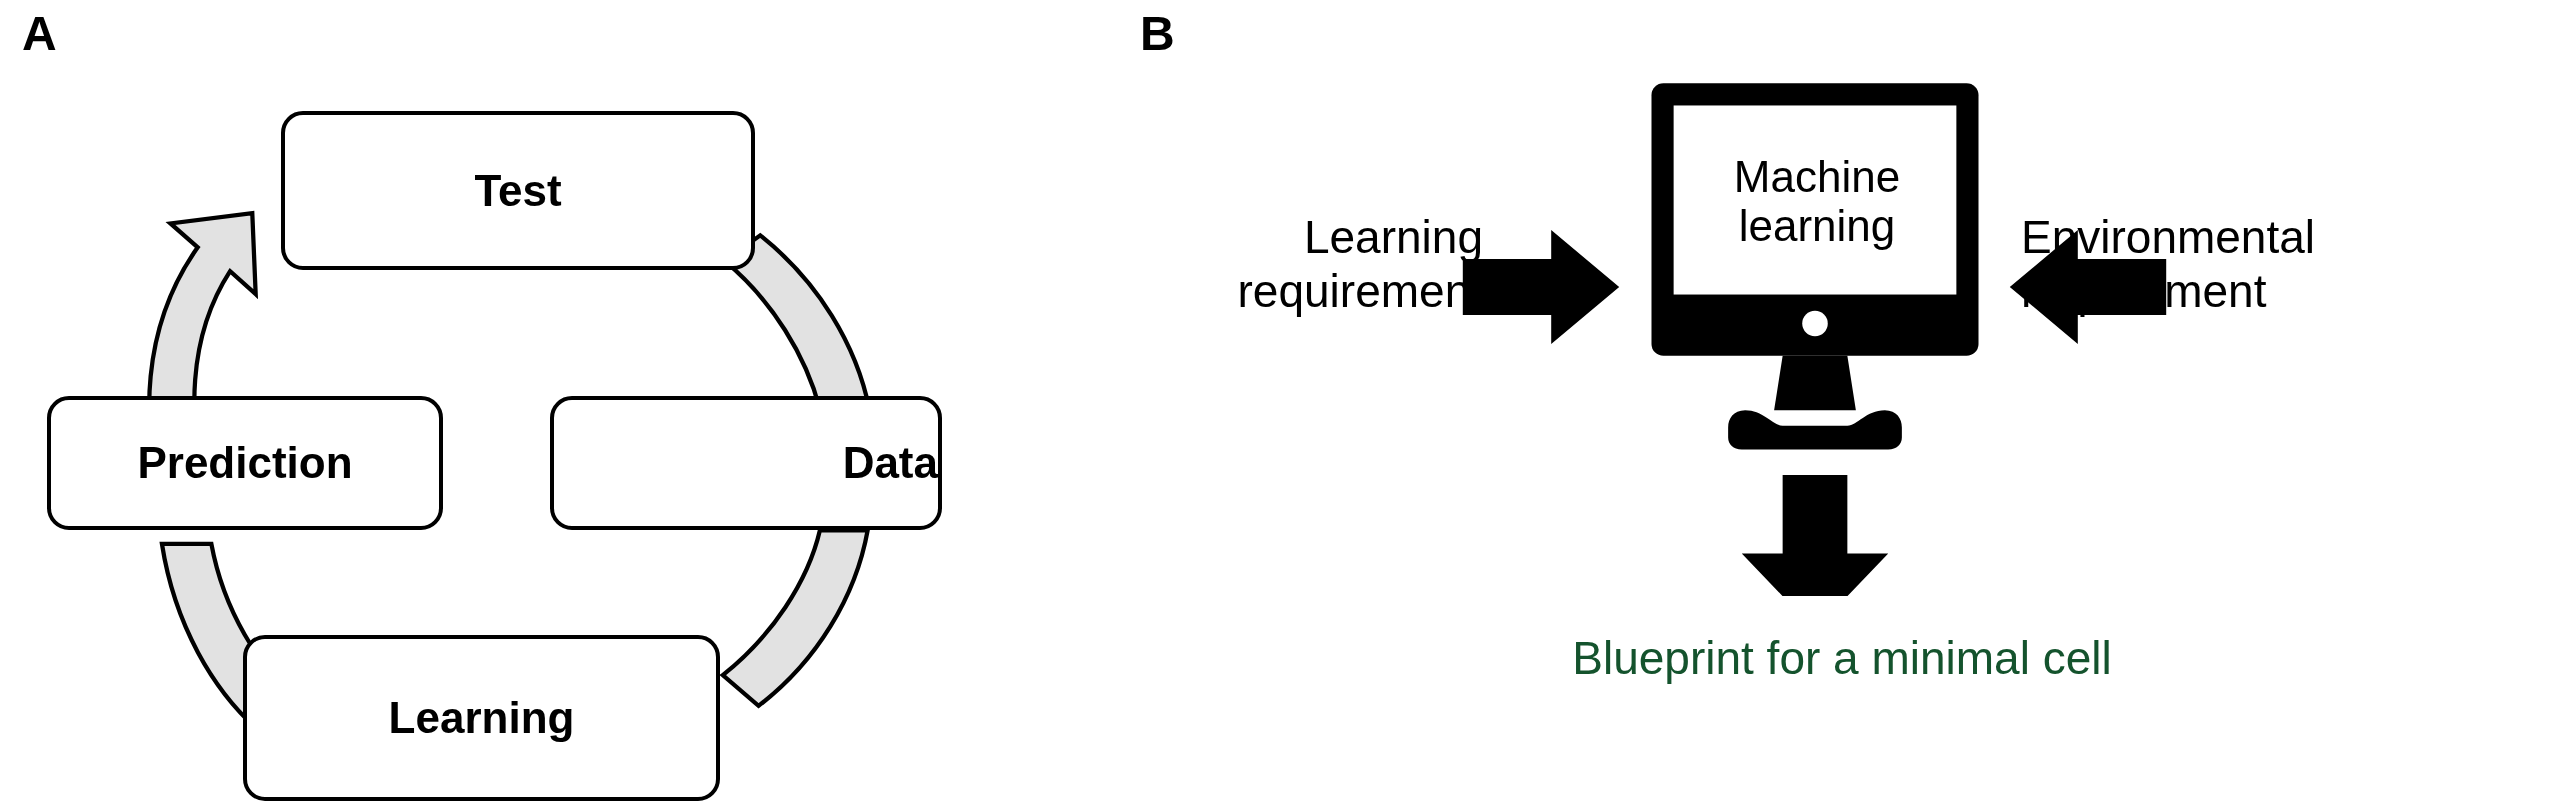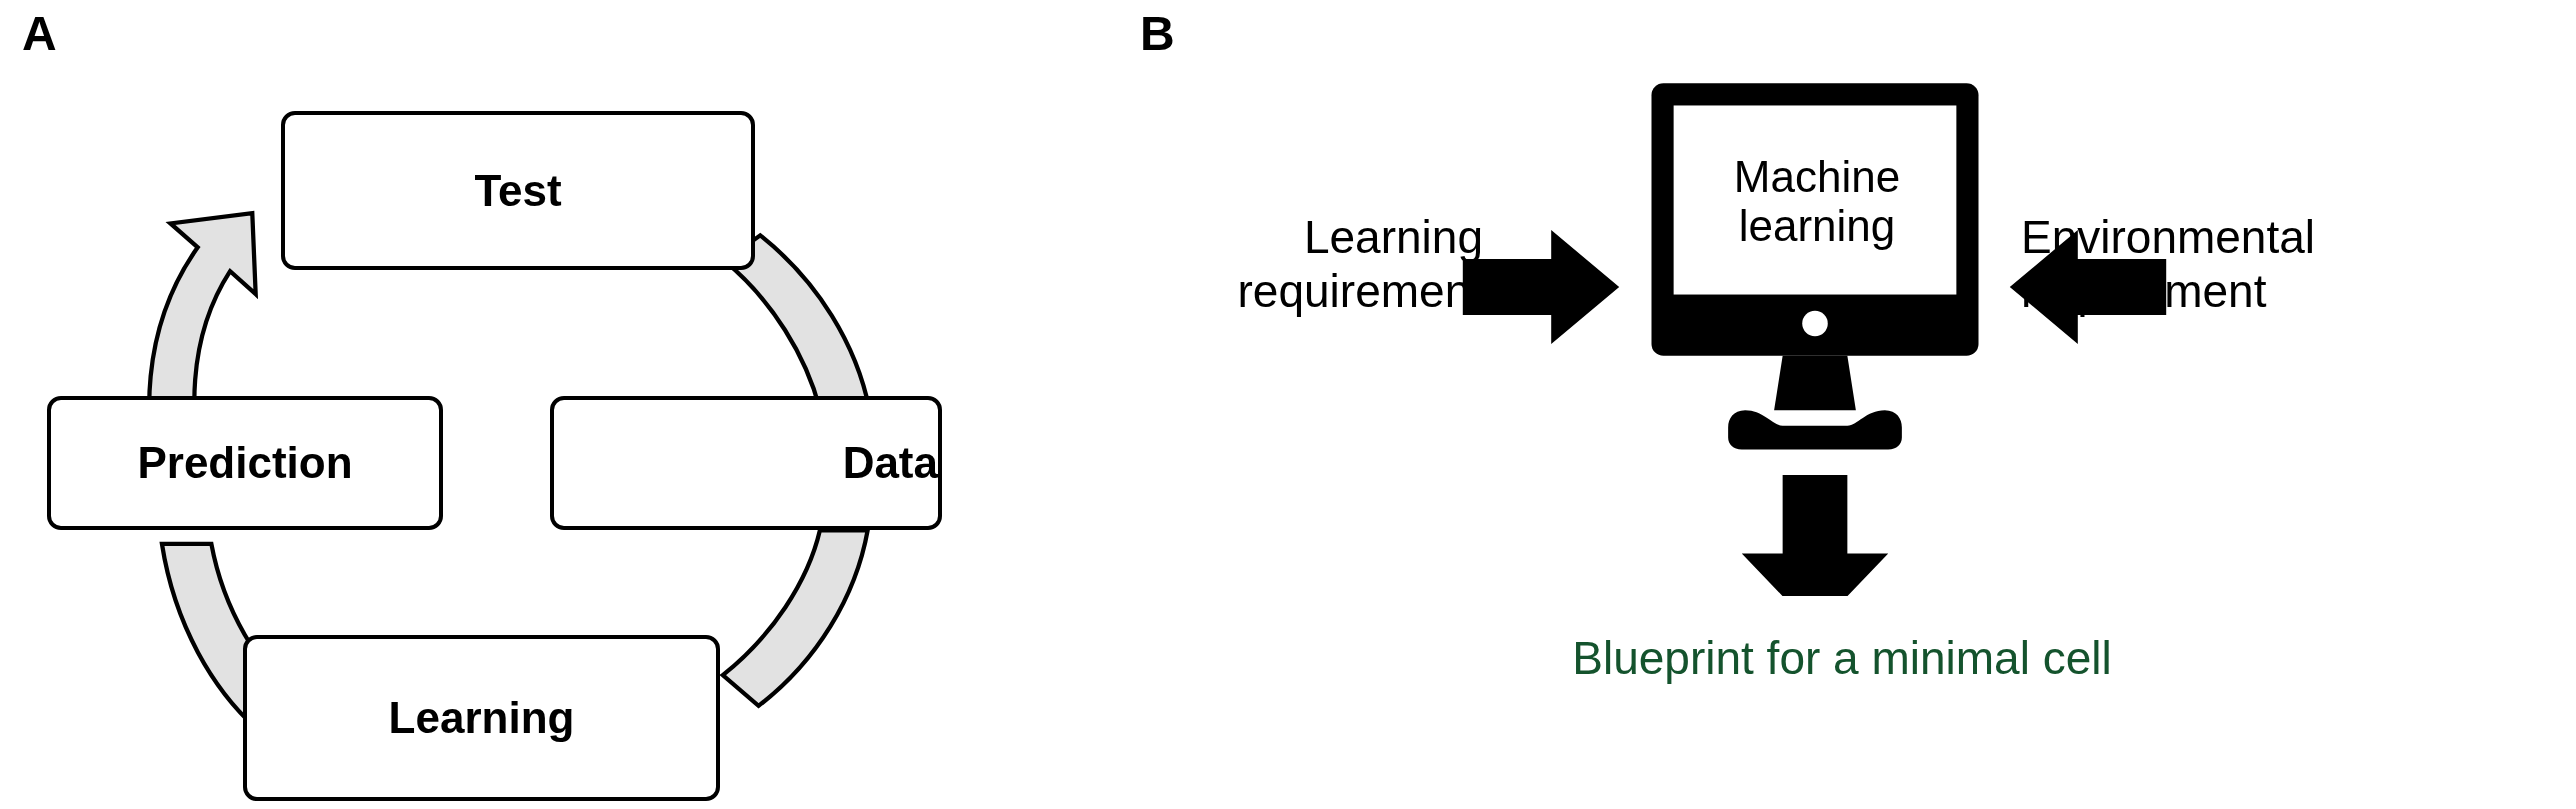--- a/index.html
+++ b/index.html
@@ -38,21 +38,21 @@
     left: 0;
     top: 0;
     width: 1108px;
     height: 810px;
   }
   .cycle-box {
     position: absolute;
     box-sizing: border-box;
     background: #ffffff;
     border: 4.3px solid #000000;
-    border-radius: 14px;
+    border-radius: 22px;
     display: flex;
     align-items: center;
     justify-content: center;
   }
   .cycle-box span {
     font-family: "Liberation Sans", sans-serif;
     font-weight: bold;
     font-size: 44px;
     color: #000000;
     line-height: 1;

